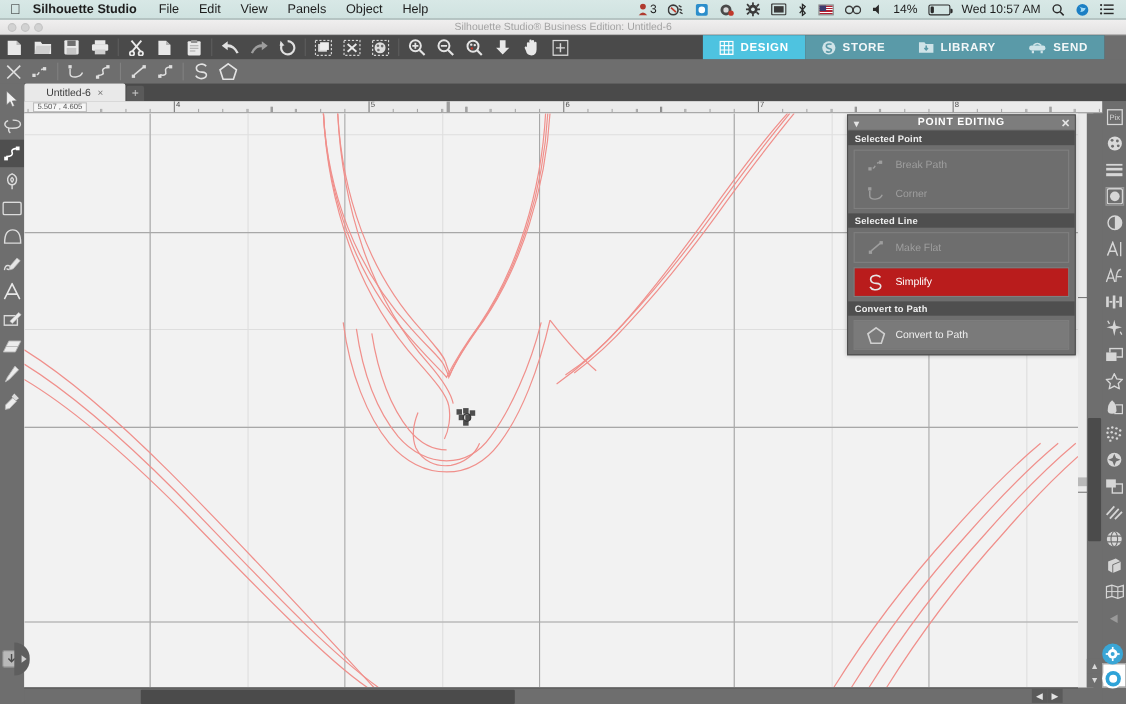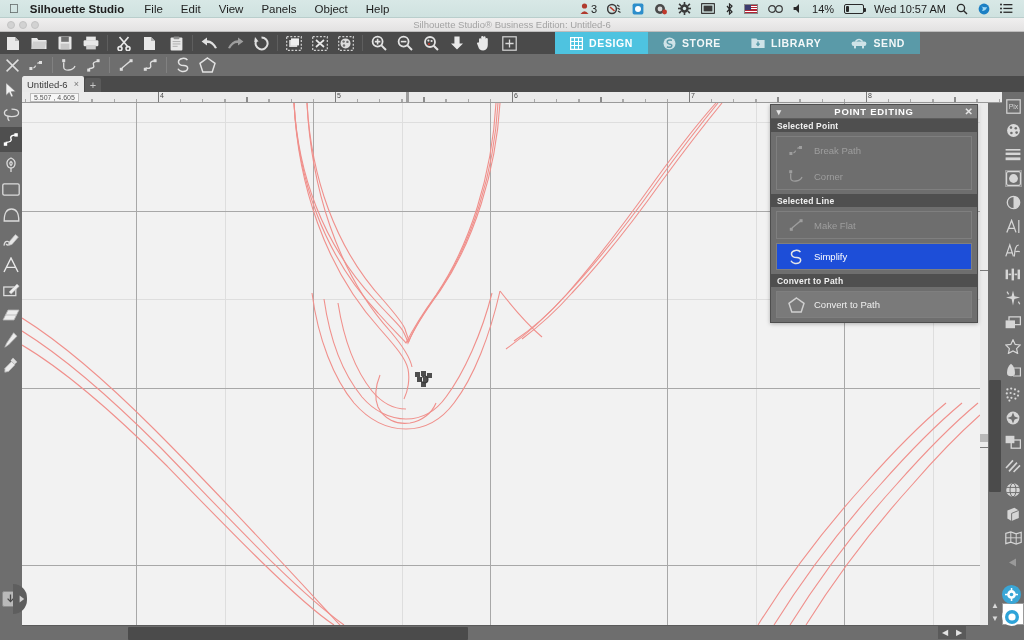--- a/index.html
+++ b/index.html
@@ -40,21 +40,21 @@
     display:flex; align-items:center;
   }
   .tl-dots{display:flex; gap:4px; padding-left:7px;}
   .tl-dots span{width:8px;height:8px;border-radius:50%;background:#d2d2d2;border:1px solid #c3c3c3;display:block;}
   .tl-title{
     position:absolute;left:0;right:0;text-align:center;color:#a3a3a3;font-size:9.5px;
   }
 
   
   .toolbar{
-    position:absolute; top:32px; left:0; width:920px; height:22px;
+    position:absolute; top:32px; left:0; width:1004px; height:22px;
     background:#4a4a4a; display:flex; align-items:center;
   }
   .tb-group{display:flex;align-items:center;height:22px;}
   .tb-sep{width:1px;height:16px;background:#5e5e5e;margin:0 3px;}
   .tb-btn{width:26px;height:22px;display:flex;align-items:center;justify-content:center;cursor:default;}
   .tb-btn svg{display:block;}
   .tb-tabs{margin-left:auto;display:flex;height:22px;}
   .tb-tab{
     display:flex;align-items:center;gap:6px;padding:0 15px;height:22px;
     color:#ffffff; font-size:10.5px; font-weight:bold; letter-spacing:.6px;
@@ -73,21 +73,21 @@
   .t2-sep{width:1px;height:16px;background:#818181;margin:0 4px;}
   .t2-btn{width:24px;height:22px;display:flex;align-items:center;justify-content:center;}
 
   
   .tabstrip{
     position:absolute; top:76px; left:22px; width:1002px; height:16px;
     background:#4a4a4a; display:flex; align-items:flex-end;
   }
   .doctab{
     height:16px; background:#e9e9e9; color:#3a3a3a; font-size:9.5px;
-    display:flex;align-items:center;gap:6px;padding:0 5px; border-radius:2px 2px 0 0;
+    display:flex;align-items:center;gap:6px;padding:0 20px; border-radius:2px 2px 0 0;
   }
   .doctab .x{color:#777;font-size:9px;}
   .tab-add{width:16px;height:14px;background:#5a5a5a;color:#c9c9c9;display:flex;align-items:center;justify-content:center;font-size:11px;border-radius:2px 2px 0 0;margin-left:1px;}
 
   
   .lrail{
     position:absolute; top:76px; left:0; width:22px; height:564px;
     background:#6e6e6e; padding-top:1px;
   }
   .lr-btn{width:22px;height:25px;display:flex;align-items:center;justify-content:center;}
@@ -904,21 +904,21 @@
           <svg width="15" height="14" viewBox="0 0 15 14">
               <rect x="0.8" y="9.8" width="3" height="3" fill="#9e9e9e"></rect>
               <rect x="10.6" y="1.2" width="3" height="3" fill="#9e9e9e"></rect>
               <path d="M3 10 L11.4 3" stroke="#9e9e9e" stroke-width="1.4"></path>
             </svg>
         </span>
         <span>Make Flat</span>
       </div>
     </div>
     <div class="grp single">
-      <div class="row enabled" style="background:#1d4ed8;color:#ffffff;">
+      <div class="row enabled" style="background:#b91c1c;color:#ffffff;">
         <span class="ico">
           <svg width="14" height="16" viewBox="0 0 14 16">
               <path d="M11.4 3.2 Q10 0.8 6.4 1.4 Q2 2.2 2.6 5.6 Q3.2 8.4 7.6 8.6 Q12 8.8 11.6 11.6 Q11 14.8 6 14.4 Q3 14 2 11.8" fill="none" stroke="#e6e6e6" stroke-width="1.5"></path>
             </svg>
         </span>
         <span>Simplify</span>
       </div>
     </div>
 
     <div class="sect">Convert to Path</div>

